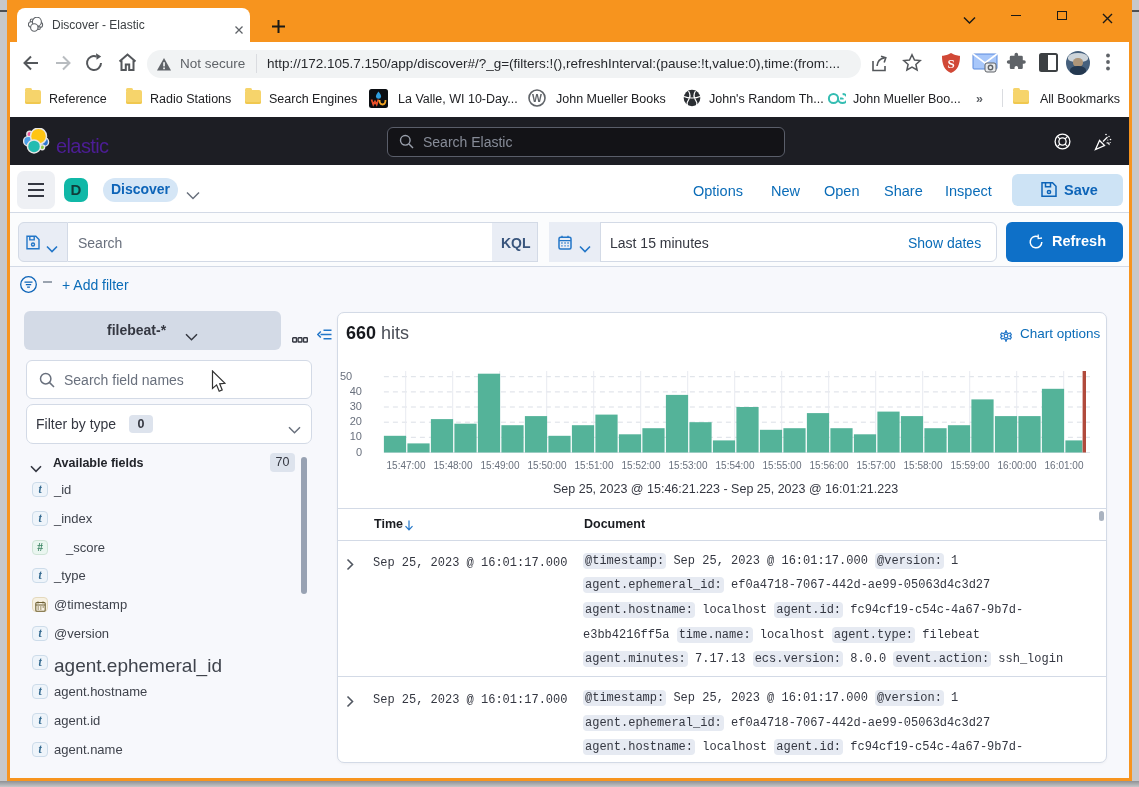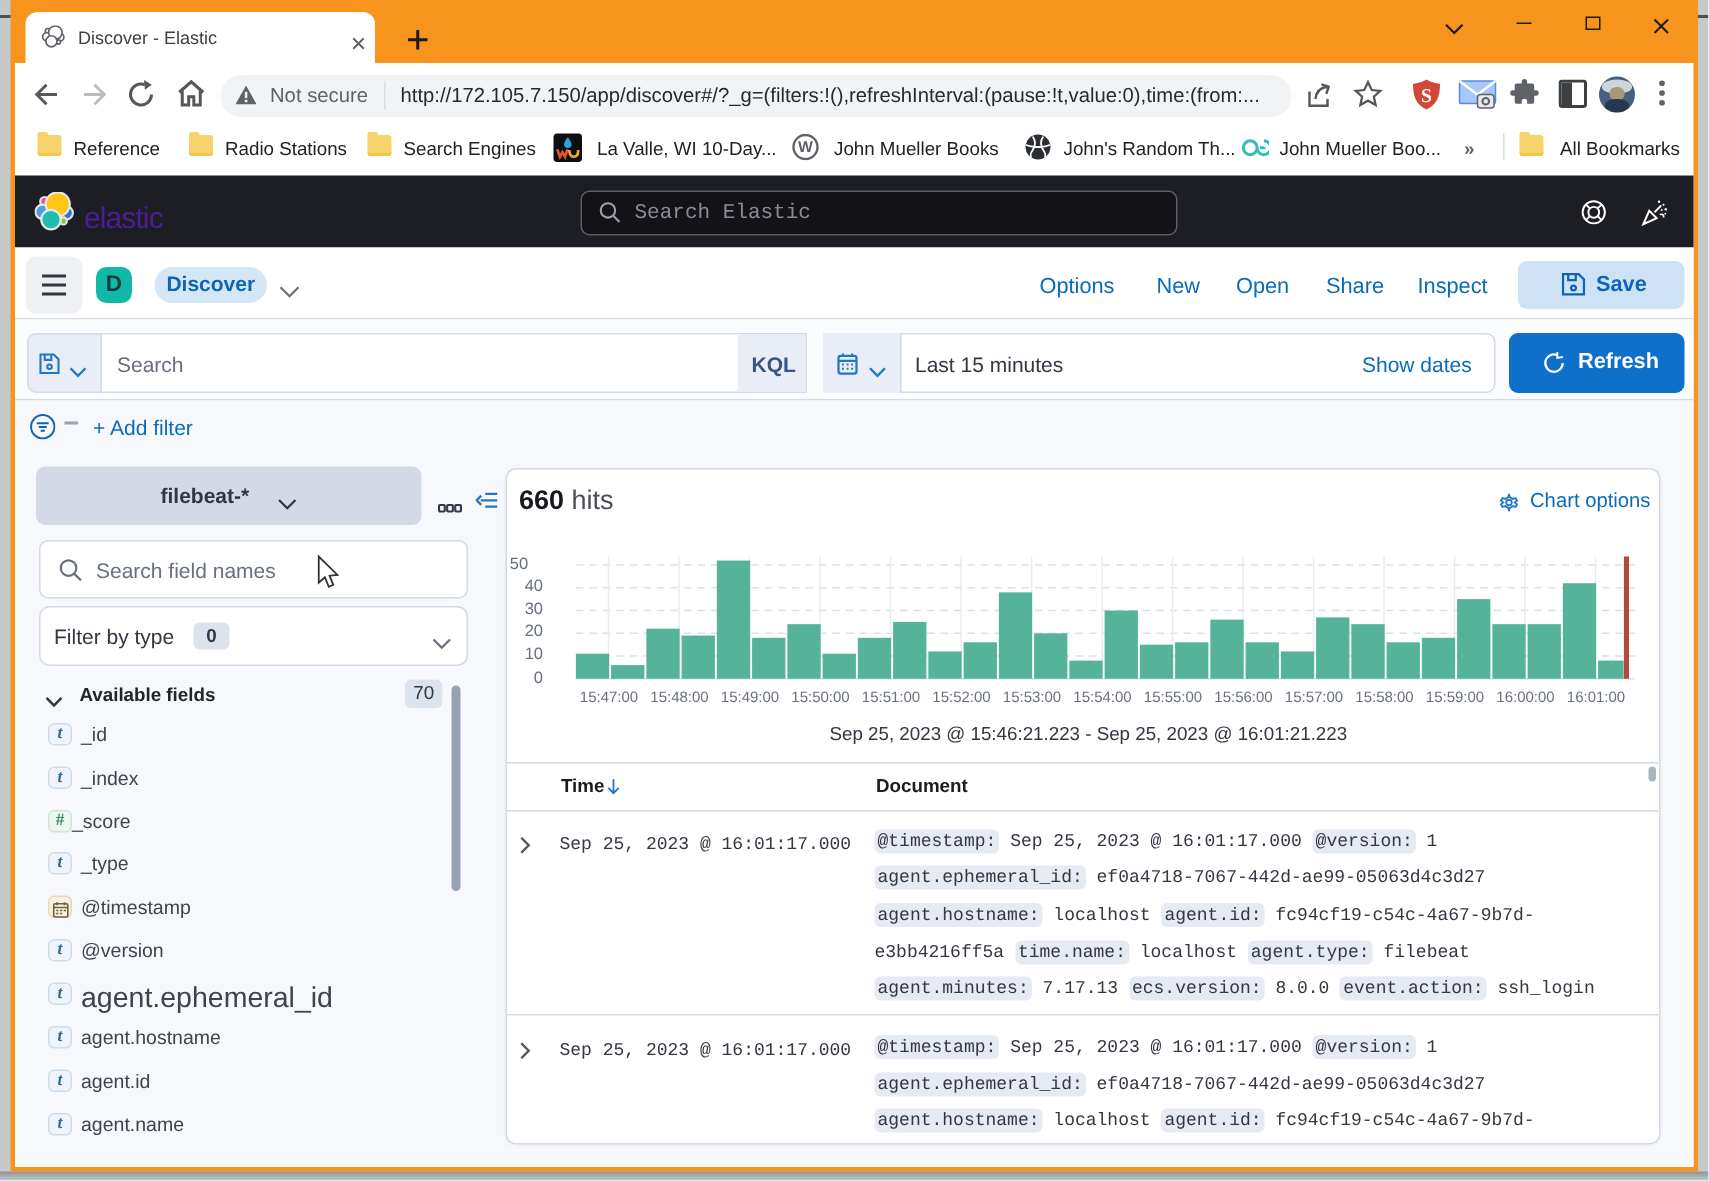--- a/index.html
+++ b/index.html
@@ -199,21 +199,21 @@
     </svg>
   </div>
   <div class="abs nw" style="left:56px;top:135px;font-size:20px;color:#4c1d95;letter-spacing:-0.6px;">elastic</div>
   <div class="abs" style="left:387px;top:127px;width:398px;height:30px;background:#131317;border:1px solid #5a5e6a;border-radius:6px;"></div>
   <div class="abs" style="left:399px;top:134px;width:15px;height:15px;">
     <svg width="15" height="15" viewBox="0 0 15 15" fill="none" stroke="#9aa0ac" stroke-width="1.4">
         <circle cx="6.3" cy="6.3" r="4.8"></circle>
         <path d="M10 10 L14 14"></path>
       </svg>
   </div>
-  <div class="abs nw" style="left:423px;top:134px;font-size:14px;color:#878c98;font-family:Liberation Mono, monospace;">Search Elastic</div>
+  <div class="abs nw" style="left:423px;top:134px;font-size:14px;color:#878c98;">Search Elastic</div>
   <div class="abs" style="left:1054px;top:133px;width:17px;height:17px;">
     <svg width="17" height="17" viewBox="0 0 17 17" fill="none" stroke="#fff" stroke-width="1.3">
       <circle cx="8.5" cy="8.5" r="7.4"></circle>
         <circle cx="8.5" cy="8.5" r="3.6"></circle>
       <path d="M3.4 3.4 L5.9 5.9 M13.6 3.4 L11.1 5.9 M13.6 13.6 L11.1 11.1 M3.4 13.6 L5.9 11.1"></path>
     </svg>
   </div>
   <div class="abs" style="left:1094px;top:132px;width:19px;height:19px;">
     <svg width="19" height="19" viewBox="0 0 19 19" fill="none" stroke="#fff" stroke-width="1.3">
       <path d="M5.5 8.5 L1.5 17.5 L10.5 13.5 Z M5.5 8.5 L10.5 13.5"></path>
@@ -360,21 +360,21 @@
   </div>
   <div class="abs nw" style="left:53px;top:456px;font-size:12.5px;font-weight:bold;color:#22242a;">Available fields</div>
   <div class="abs" style="left:270px;top:453px;width:25px;height:19px;background:#dde3ed;border-radius:4px;text-align:center;font-size:12.5px;color:#343741;line-height:19px;">70</div>
   <div class="abs" style="left:301px;top:457px;width:6px;height:137px;background:#98a2b3;border-radius:3px;"></div>
 
   <div class="abs fbadge" style="left:32px;top:482px;background:#eef4fa;border-color:#cddcea;color:#33698f;"><i>t</i></div>
     <div class="abs nw" style="left:54px;top:482px;font-size:13px;color:#3f434c;">_id</div>
   <div class="abs fbadge" style="left:32px;top:511px;background:#eef4fa;border-color:#cddcea;color:#33698f;"><i>t</i></div>
     <div class="abs nw" style="left:54px;top:511px;font-size:13px;color:#3f434c;">_index</div>
   <div class="abs fbadge" style="left:32px;top:540px;background:#eaf6f0;border-color:#cfe4d7;color:#3d8465;">#</div>
-    <div class="abs nw" style="left:48px;top:540px;font-size:13px;color:#3f434c;">_score</div>
+    <div class="abs nw" style="left:66px;top:540px;font-size:13px;color:#3f434c;">_score</div>
   <div class="abs fbadge" style="left:32px;top:568px;background:#eef4fa;border-color:#cddcea;color:#33698f;"><i>t</i></div>
     <div class="abs nw" style="left:54px;top:568px;font-size:13px;color:#3f434c;">_type</div>
   <div class="abs fbadge" style="left:32px;top:597px;background:#f7f1e2;border-color:#e4d9bd;color:#6b5a26;"><svg width="11" height="11" viewBox="0 0 11 11" fill="none" stroke="#6f6134" stroke-width="1.1" style="margin-top:3px;">
         <rect x="0.8" y="1.5" width="9.4" height="8.8" rx="1"></rect>
         <path d="M0.8 4 H10.2 M3 0.5 V2.5 M8 0.5 V2.5"></path>
         <path d="M2.5 6 H4 M5 6 H6.5 M7.5 6 H9 M2.5 8 H4 M5 8 H6.5" stroke-width="0.9"></path>
       </svg></div>
     <div class="abs nw" style="left:54px;top:597px;font-size:13px;color:#3f434c;">@timestamp</div>
   <div class="abs fbadge" style="left:32px;top:626px;background:#eef4fa;border-color:#cddcea;color:#33698f;"><i>t</i></div>
     <div class="abs nw" style="left:54px;top:626px;font-size:13px;color:#3f434c;">@version</div>

